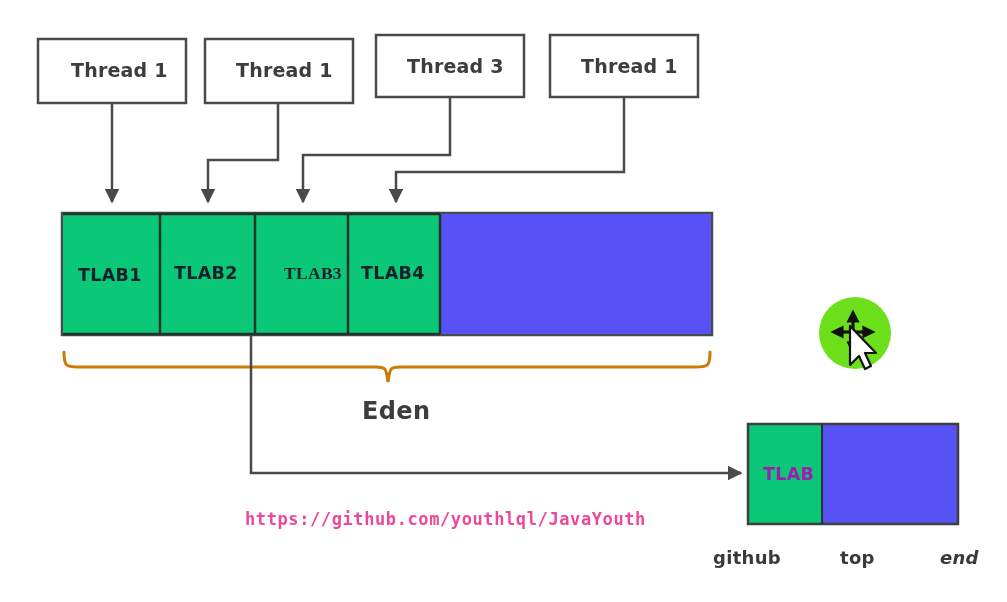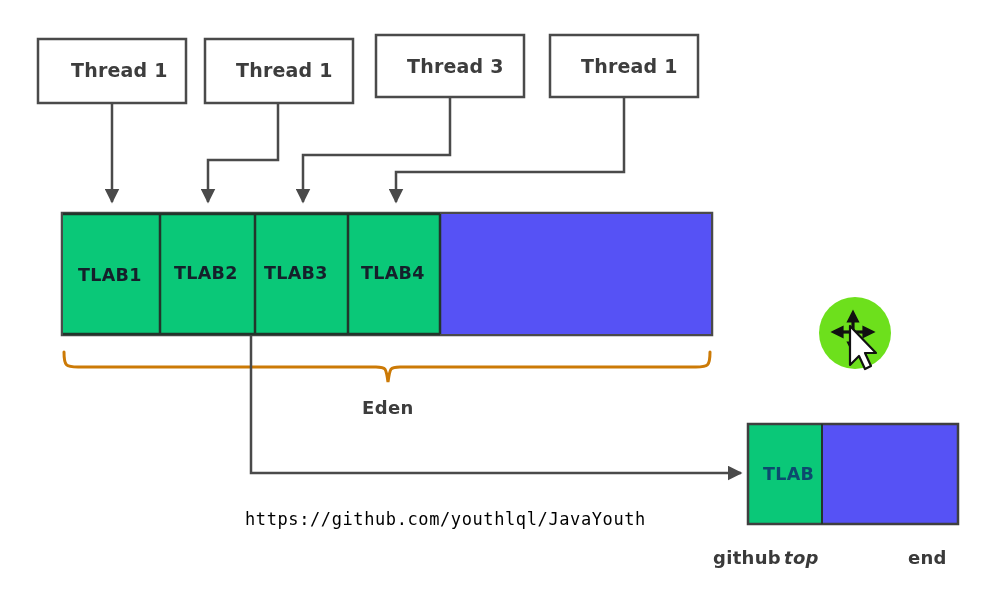--- a/index.html
+++ b/index.html
@@ -36,42 +36,42 @@
     font-size: 19px;
     letter-spacing: 0.2px;
     color: #3d3d3d;
   }
   .tlab-label {
     font-size: 17.5px;
     color: #15202b;
     letter-spacing: 0.3px;
   }
   .eden-label {
-    font-size: 18px;
+    font-size: 24px;
     color: #3d3d3d;
     letter-spacing: 0.4px;
   }
   .tlab-detail-label {
     font-size: 17.5px;
-    color: #0c4a6e;
+    color: #a21caf;
     letter-spacing: 0.3px;
   }
   .marker-label {
     font-size: 18px;
     color: #3a3a3a;
     letter-spacing: 0.3px;
   }
   .url-watermark {
     position: absolute;
     white-space: nowrap;
     font-family: "DejaVu Sans Mono", "Liberation Mono", monospace;
     font-size: 17px;
     letter-spacing: 0.6px;
-    color: #000000;
-    font-weight: normal;
+    color: #ec4899;
+    font-weight: bold;
   }
   .cursor-layer {
     position: absolute;
     left: 0;
     top: 0;
     width: 1007px;
     height: 602px;
     pointer-events: none;
   }
 </style>
@@ -137,30 +137,30 @@
     </g>
   </svg>
 
   <div class="txt thread-label" style="left:71px; top:61px;">Thread 1</div>
   <div class="txt thread-label" style="left:236px; top:61px;">Thread 1</div>
   <div class="txt thread-label" style="left:407px; top:57px;text-align:right;">Thread 3</div>
   <div class="txt thread-label" style="left:581px; top:57px;">Thread 1</div>
 
   <div class="txt tlab-label" style="left:78px; top:267px;">TLAB1</div>
   <div class="txt tlab-label" style="left:174px; top:265px;">TLAB2</div>
-  <div class="txt tlab-label" style="left:264px; top:265px;">TLAB3</div>
+  <div class="txt tlab-label" style="left:284px; top:265px;font-family:Liberation Serif, serif;">TLAB3</div>
   <div class="txt tlab-label" style="left:361px; top:265px;text-align:center;">TLAB4</div>
 
   <div class="txt eden-label" style="left:362px; top:399px;">Eden</div>
 
   <div class="txt tlab-detail-label" style="left:763px; top:466px;">TLAB</div>
 
   <div class="txt marker-label" style="left:713px; top:549px;">github</div>
-  <div class="txt marker-label" style="left:784px; top:549px;font-style:italic;">top</div>
-  <div class="txt marker-label" style="left:908px; top:549px;">end</div>
+  <div class="txt marker-label" style="left:840px; top:549px;">top</div>
+  <div class="txt marker-label" style="left:940px; top:549px;font-style:italic;">end</div>
 
   <div class="url-watermark" style="left:245px; top:509px;">https://github.com/youthlql/JavaYouth</div>
 
   <svg class="cursor-layer" viewBox="0 0 1007 602">
     <circle cx="855" cy="333" r="36" fill="#6de01c"></circle>
 
     <g stroke="#111111" stroke-width="3.2" fill="#111111" stroke-linejoin="miter">
       <line x1="853" y1="316" x2="853" y2="348" stroke="#111111" stroke-width="3.2"></line>
       <line x1="837" y1="332" x2="869" y2="332" stroke="#111111" stroke-width="3.2"></line>
       <polygon points="853,313 849,321 857,321"></polygon>

